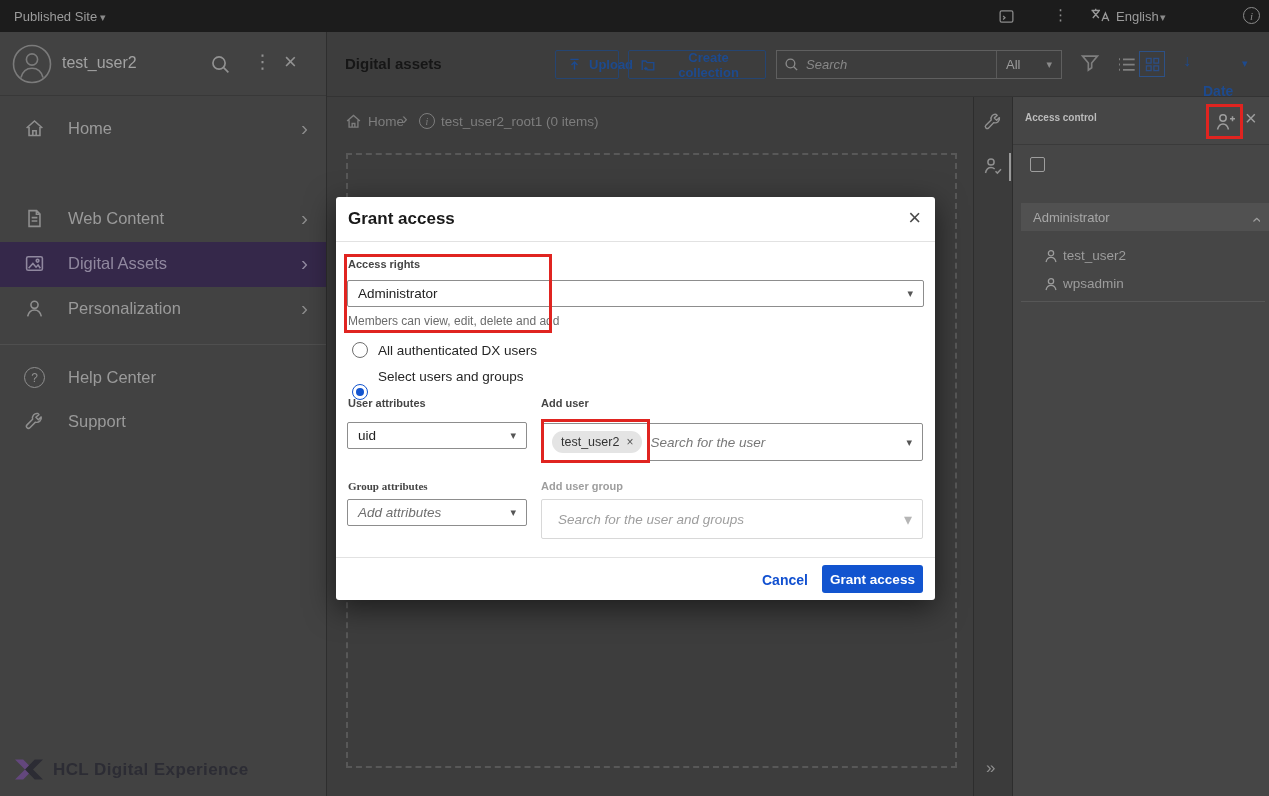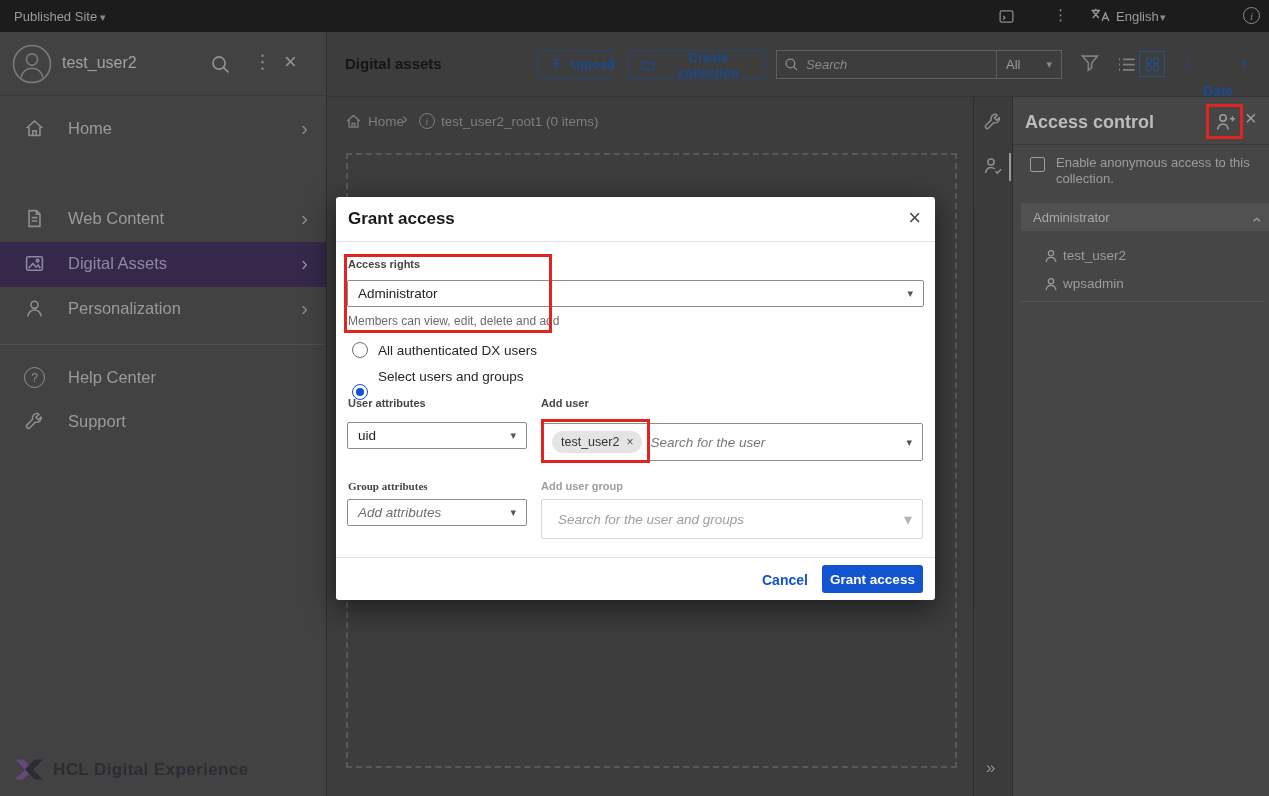--- a/index.html
+++ b/index.html
@@ -44,21 +44,21 @@
   .crumb-txt { font-size:13.5px; color:#7d7d7d; }
   .circle-i { border:1.4px solid #7d7d7d; border-radius:50%; color:#7d7d7d; display:flex; align-items:center; justify-content:center; font-size:10px; font-style:italic; font-family:"Liberation Serif",serif; }
 
   
   .dropzone { left:346px; top:153px; width:611px; height:615px; border:2px dashed #585858; }
 
   
   .rail { left:973px; top:97px; width:40px; height:699px; background:#3b3b3b; border-left:1px solid #2d2d2d; border-right:1px solid #2d2d2d; }
   .panel { left:1013px; top:97px; width:256px; height:699px; background:#464646; }
   .panel-head { position:absolute; left:0; top:0; width:100%; height:48px; border-bottom:1px solid #3a3a3a; }
-  .panel-title { position:absolute; left:12px; top:15px; font-size:18px; font-weight:bold; color:#bcbcbc; }
+  .panel-title { position:absolute; left:12px; top:15px; font-size:10px; font-weight:bold; color:#bcbcbc; }
   .p-txt { font-size:13px; color:#9d9d9d; line-height:16px; }
   .sec-head { position:absolute; left:8px; top:106px; width:248px; height:28px; background:#515151; }
   .sec-head .lbl { position:absolute; left:12px; top:7px; font-size:13px; color:#a8a8a8; }
   .user-row { position:absolute; left:0; width:100%; height:24px; }
   .user-row .nm { position:absolute; left:50px; top:3px; font-size:13.5px; color:#9c9c9c; }
   .chkbox { width:15px; height:15px; border:1.5px solid #9e9e9e; border-radius:2px; background:transparent; }
 
   
   .modal { left:336px; top:197px; width:599px; height:403px; background:#fff; border-radius:3px;
            box-shadow:0 8px 30px rgba(0,0,0,.55); z-index:50; }
@@ -202,21 +202,21 @@
             <path d="M29 1h-8.2L11 11l9.8 10H29L19 11z" fill="#2c2c34"></path>
           </svg>
       </span>
       <span class="brand-txt">HCL Digital Experience</span>
     </div>
   </div>
 
   <div class="ab toolbar">
     <span class="page-title">Digital assets</span>
 
-    <button class="tbtn" style="left:210px; width:75px;">
+    <button class="tbtn" style="left:228px; width:64px;">
       <span>
           <svg width="15" height="15" viewBox="0 0 18 18" fill="none" stroke="currentColor" stroke-width="1.7">
             <path d="M4 2.8h10M9 6.2V15.2M5.4 9.6L9 6l3.6 3.6"></path>
           </svg>
         </span>
       <span>Upload</span>
     </button>
 
     <button class="tbtn" style="left:301px; width:138px;">
       <span>
@@ -306,21 +306,20 @@
         <svg width="24" height="24" viewBox="0 0 24 24" fill="none" stroke="currentColor" stroke-width="1.5">
             <circle cx="10" cy="8" r="3.2"></circle>
             <path d="M4.5 19.5c.9-3.8 3-5.6 5.5-5.6s4.6 1.8 5.5 5.6"></path>
             <path d="M17 8.7h5M19.5 6.2v5"></path>
           </svg>
       </span>
       <span class="ab" style="left:232px; top:10px; font-size:20px; color:#9e9e9e;">×</span>
     </div>
 
     <div class="ab chkbox" style="left:17px; top:60px;"></div>
-    <div class="ab p-txt" style="left:43px; top:58px; width:204px;">Enable anonymous access to this collection.</div>
 
     <div class="sec-head">
       <span class="lbl">Administrator</span>
       <span class="ab" style="right:10px; top:13px; font-size:17px; color:#9e9e9e; transform:rotate(-90deg); line-height:8px;">›</span>
     </div>
 
     <div class="user-row" style="top:148px;">
       <span class="ab" style="left:30px; top:3px; color:#9c9c9c;">
           <svg width="16" height="16" viewBox="0 0 20 20" fill="none" stroke="currentColor" stroke-width="1.6">
             <circle cx="10" cy="6.5" r="3.3"></circle>

